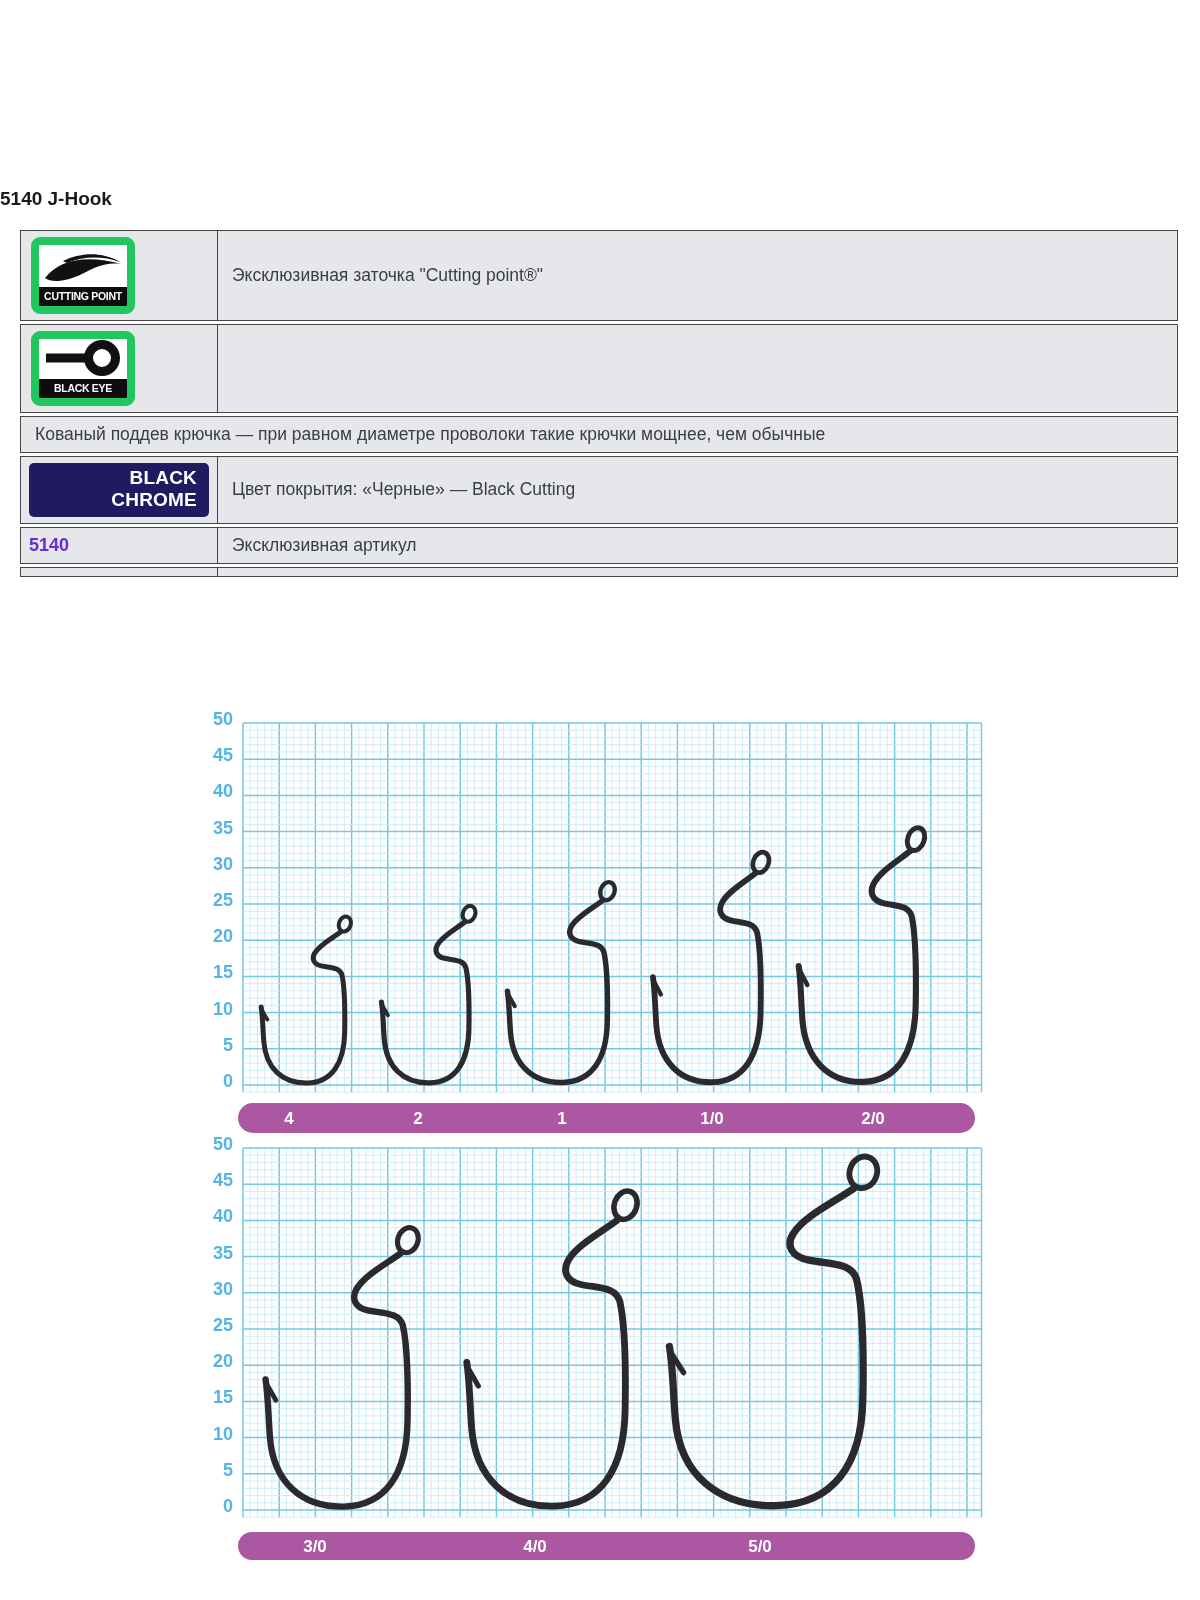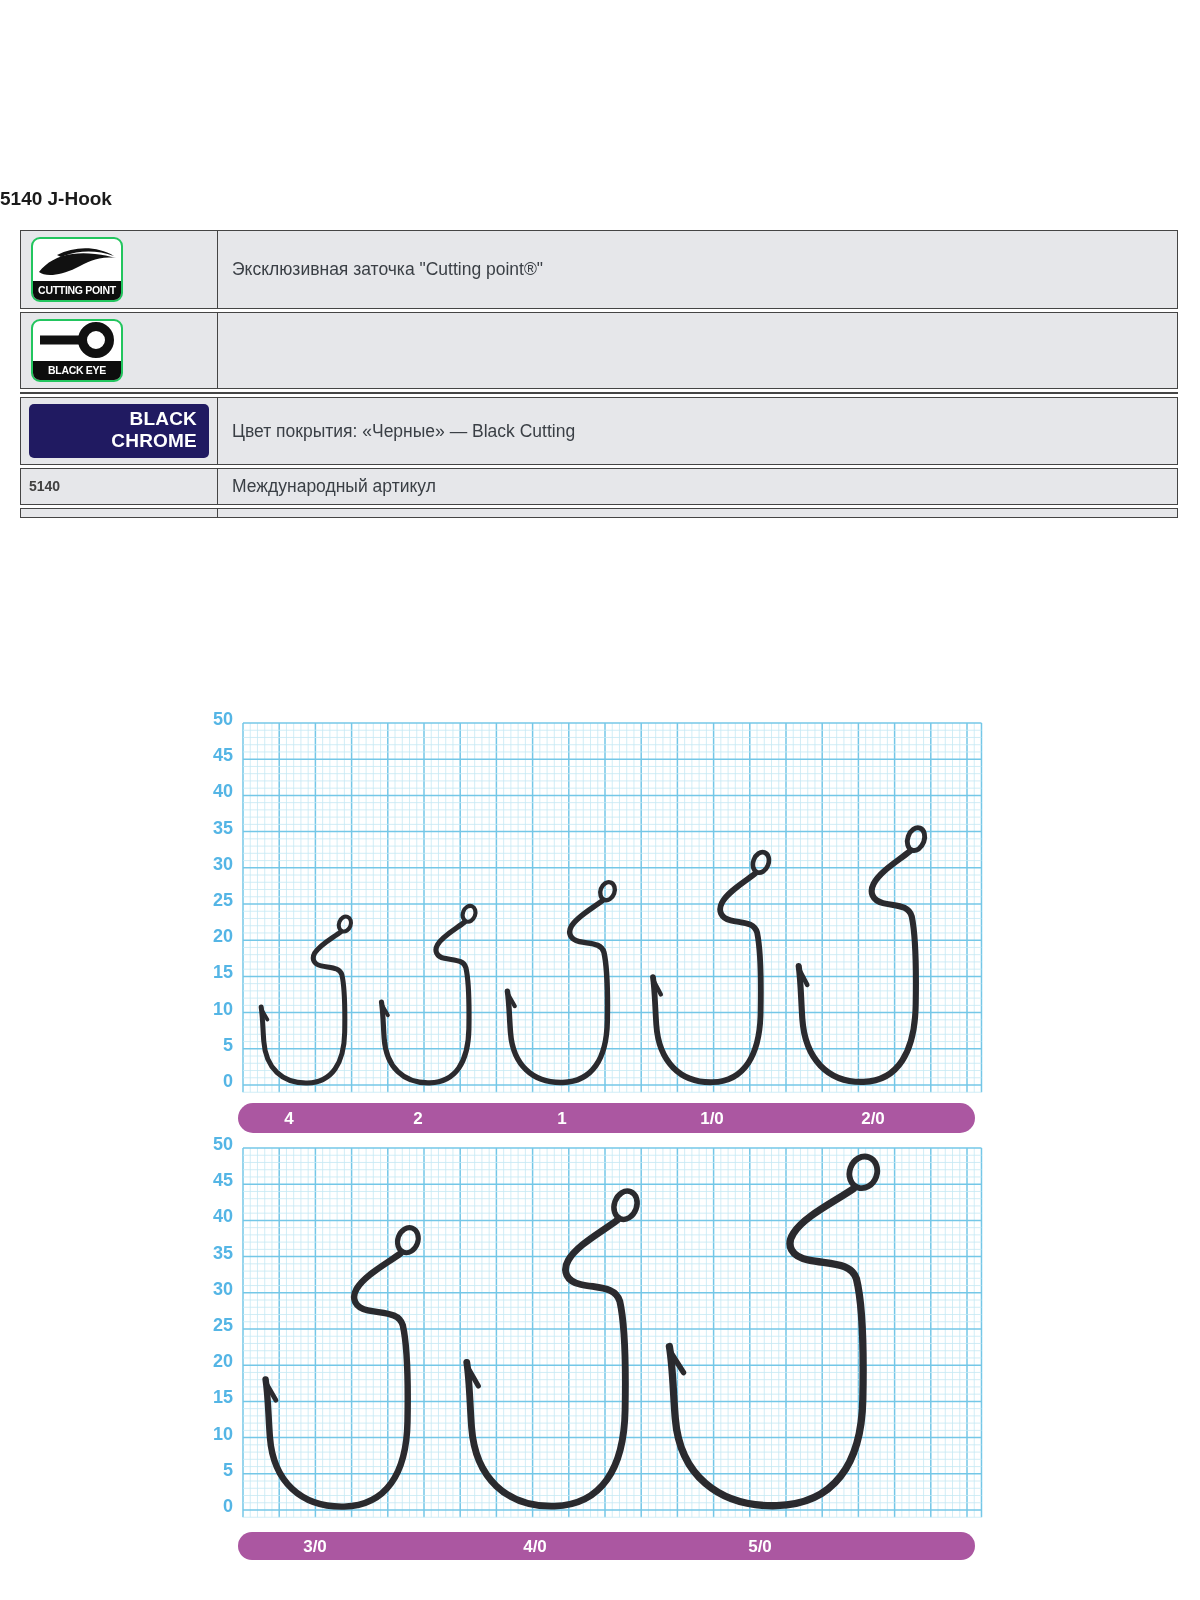--- a/index.html
+++ b/index.html
@@ -14,24 +14,24 @@
   
   .feat-table{position:absolute;left:20px;top:230px;width:1158px;}
   .t-row{
     display:flex;box-sizing:border-box;background:#e6e7ea;
     border:1px solid #454545;margin-bottom:3px;
   }
   .t-cell{box-sizing:border-box;display:flex;align-items:center;}
   .t-cell.left{width:197px;border-right:1px solid #454545;padding:6px 8px;}
   .t-cell.right{flex:1;padding:6px 14px;font-size:17.5px;color:#3a3f45;line-height:1.3;}
   .t-row.partial{height:10px;overflow:hidden;margin-bottom:0;}
-  .bold-val{font-size:14px;font-weight:bold;color:#404040;}
+  .bold-val{font-size:18px;font-weight:bold;color:#6d28d9;}
   
   .feat-icon{
-    width:88px;border:2px solid #22c55e;border-radius:9px;background:#ffffff;
+    width:88px;border:8px solid #22c55e;border-radius:9px;background:#ffffff;
     overflow:hidden;margin-left:2px;
   }
   .feat-icon svg{display:block;width:100%;}
   .feat-icon-label{
     background:#0d0d0d;color:#ffffff;text-align:center;
     font-size:10.5px;font-weight:bold;letter-spacing:-0.3px;
     padding:3px 0 4px 0;white-space:nowrap;
   }
   .chrome-badge{
     display:inline-block;background:#201a61;color:#ffffff;border-radius:5px;
@@ -73,37 +73,40 @@
           <svg viewBox="0 0 88 40">
             <line x1="7" y1="19" x2="50" y2="19" stroke="#111" stroke-width="9"></line>
             <circle cx="63" cy="19" r="13.5" fill="none" stroke="#111" stroke-width="9"></circle>
           </svg>
           <div class="feat-icon-label">BLACK EYE</div>
         </div>
       </div>
     </div>
 
     <div class="t-row">
+      <div class="t-cell right">
+        <span>Кованый поддев крючка — при равном диаметре проволоки такие крючки мощнее, чем обычные</span>
+      </div>
     </div>
 
     <div class="t-row">
       <div class="t-cell left">
         <span class="chrome-badge">BLACK CHROME</span>
       </div>
       <div class="t-cell right">
         <span>Цвет покрытия: «Черные» — Black Cutting</span>
       </div>
     </div>
 
     <div class="t-row">
       <div class="t-cell left">
         <span class="bold-val">5140</span>
       </div>
       <div class="t-cell right">
-        <span>Международный артикул</span>
+        <span>Эксклюзивная артикул</span>
       </div>
     </div>
 
 
     <div class="t-row partial">
       <div class="t-cell left"></div>
       <div class="t-cell right"></div>
     </div>
   </div>
 

